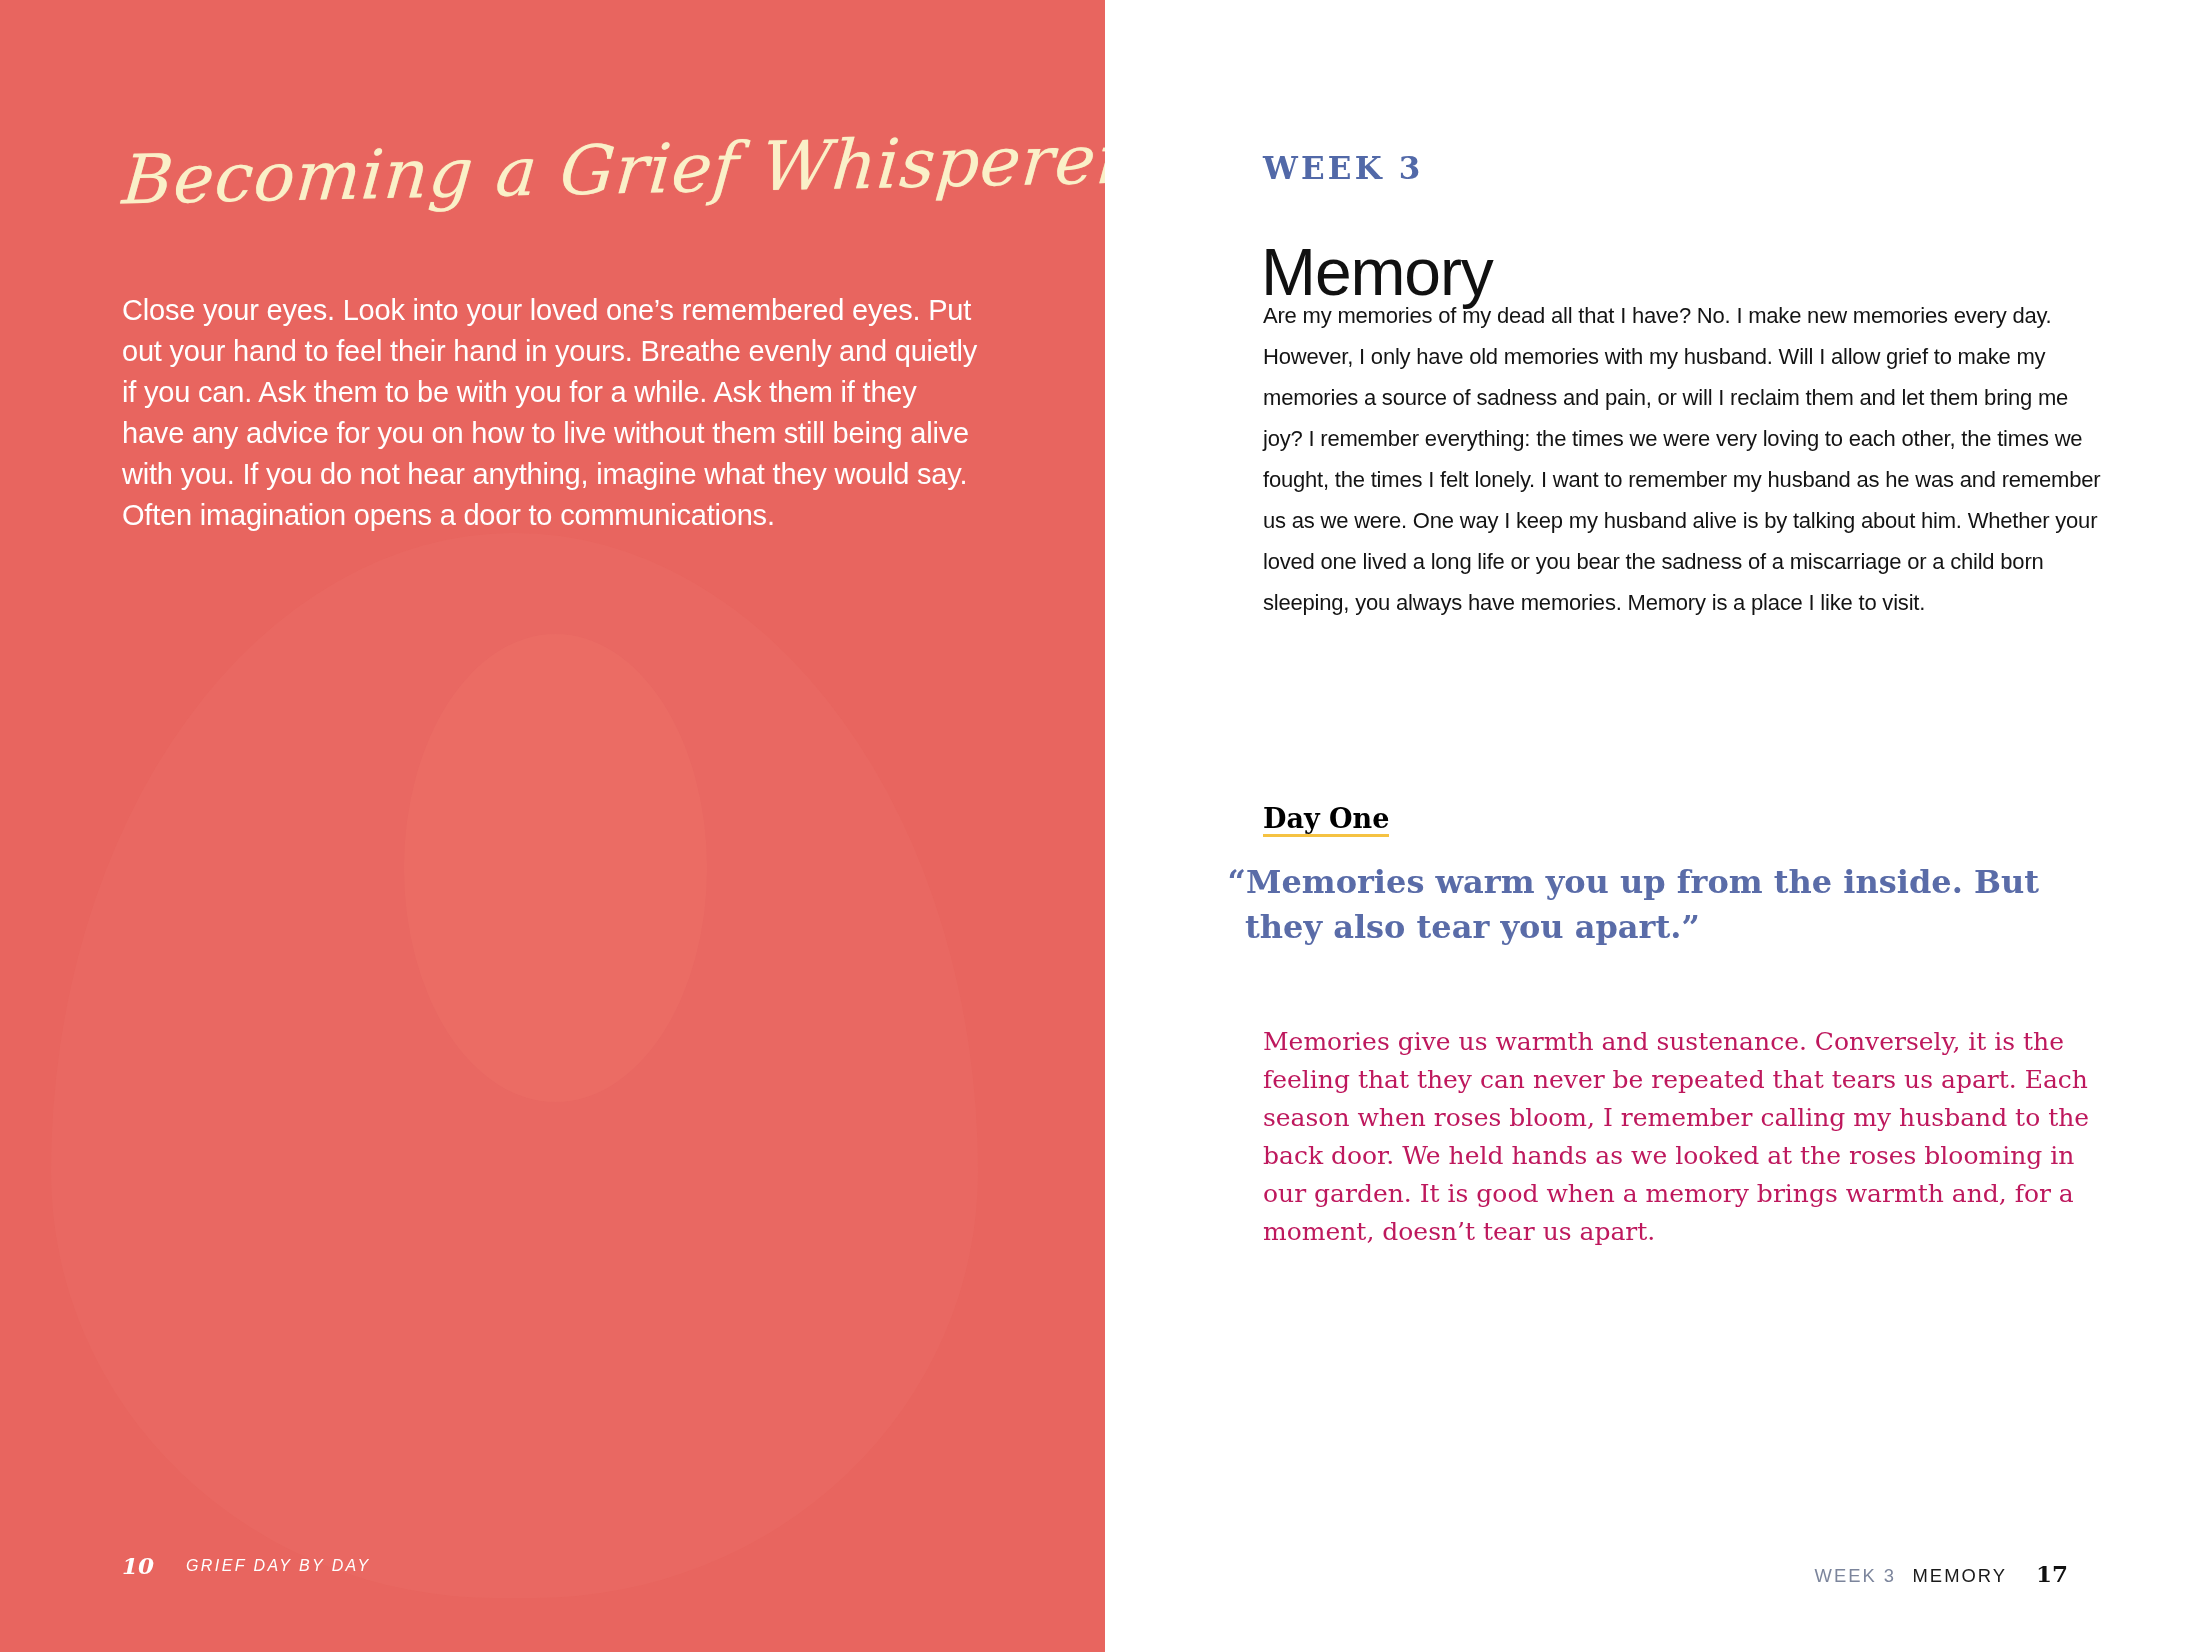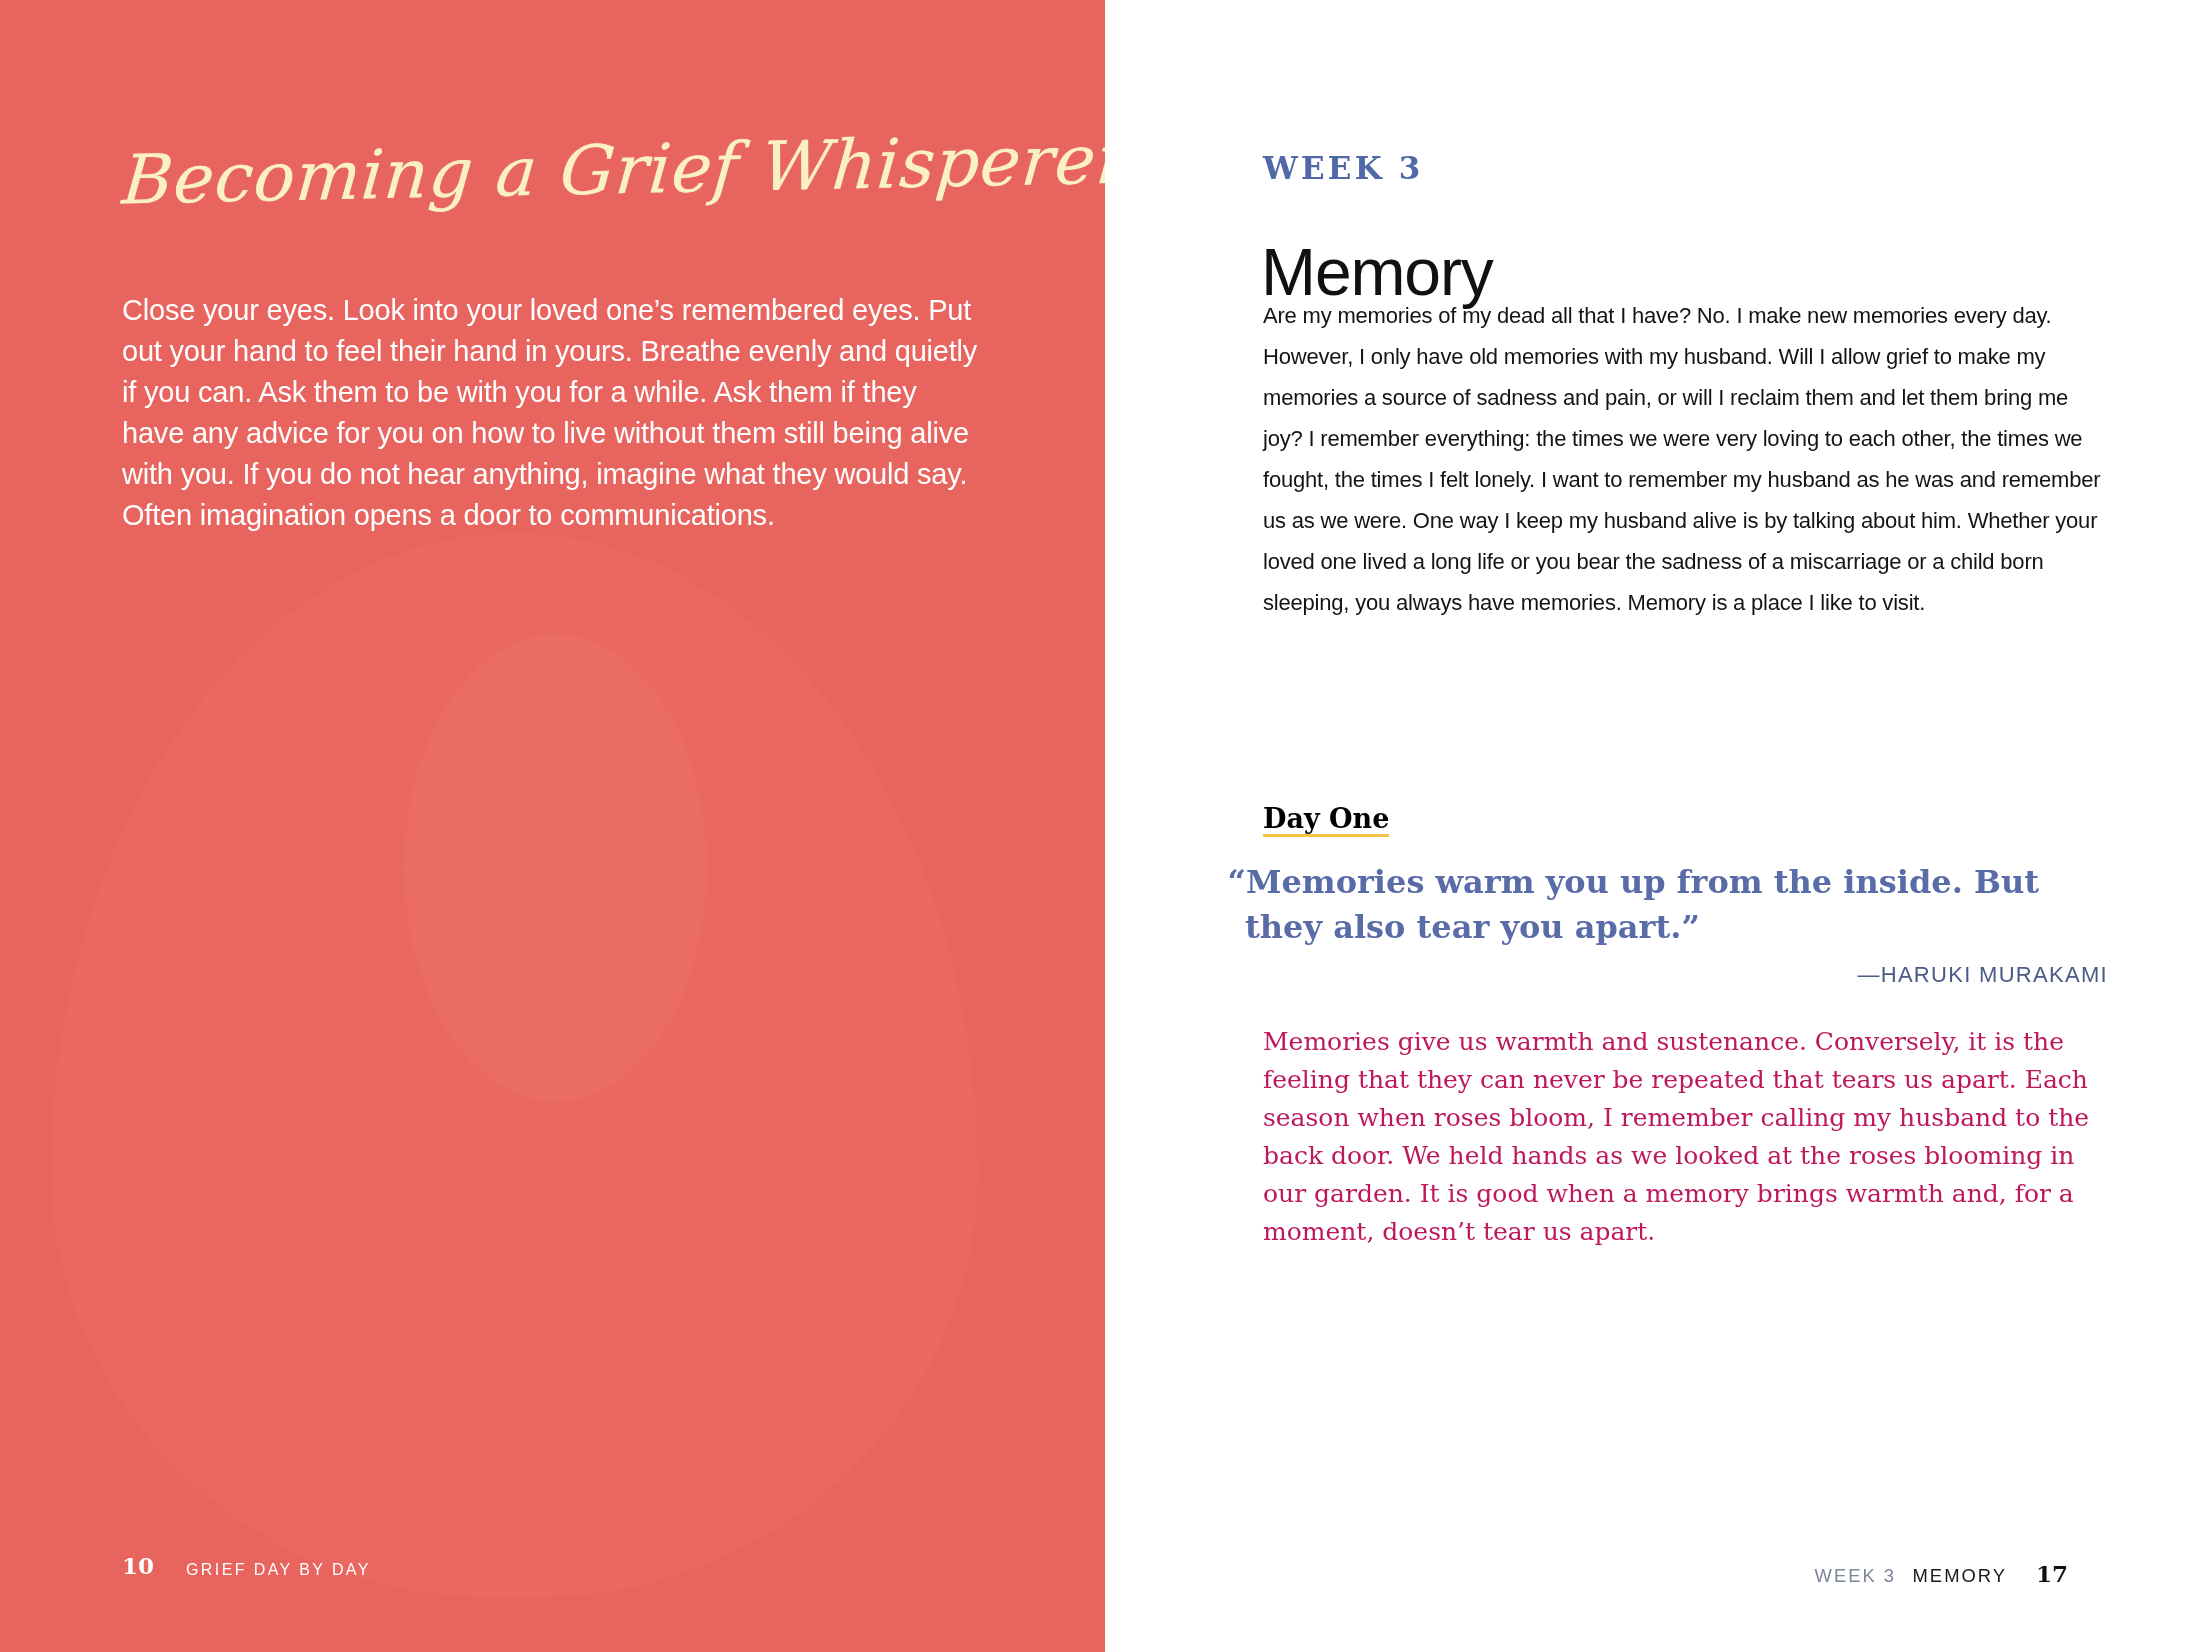--- a/index.html
+++ b/index.html
@@ -86,22 +86,23 @@
     line-height: 41px;
     color: #FFFFFF;
     letter-spacing: -0.2px;
   }
 
   .left-footer {
     position: absolute;
     left: 122px;
     top: 1552px;
     display: flex;
-    align-items: flex-end;
+    align-items: center;
     z-index: 3;
+    font-style: italic;
   }
   .left-footer .pagenum {
     font-family: "DejaVu Serif", serif;
     font-weight: 700;
     font-size: 23px;
     color: #FFFFFF;
     margin-right: 32px;
   }
   .left-footer .booktitle {
     font-family: "Liberation Sans", sans-serif;
@@ -262,21 +263,20 @@
     <div class="week-label">WEEK 3</div>
 
     <h1 class="chapter-title">Memory</h1>
 
     <div class="right-body">Are my memories of my dead all that I have? No. I make new memories every day. However, I only have old memories with my husband. Will I allow grief to make my memories a source of sadness and pain, or will I reclaim them and let them bring me joy? I remember everything: the times we were very loving to each other, the times we fought, the times I felt lonely. I want to remember my husband as he was and remember us as we were. One way I keep my husband alive is by talking about him. Whether your loved one lived a long life or you bear the sadness of a miscarriage or a child born sleeping, you always have memories. Memory is a place I like to visit.</div>
 
     <div class="day-heading">Day One</div>
 
     <div class="pull-quote">“Memories warm you up from the inside. But they also tear you apart.”</div>
 
-    <div class="attribution">—HARUKI MURAKAMI</div>
 
     <div class="reflection">Memories give us warmth and sustenance. Conversely, it is the feeling that they can never be repeated that tears us apart. Each season when roses bloom, I remember calling my husband to the back door. We held hands as we looked at the roses blooming in our garden. It is good when a memory brings warmth and, for a moment, doesn’t tear us apart.</div>
 
     <div class="right-footer">
       <span class="rf-week">WEEK 3</span>
       <span class="rf-chapter">MEMORY</span>
       <span class="rf-pagenum">17</span>
     </div>
 
   </div>

